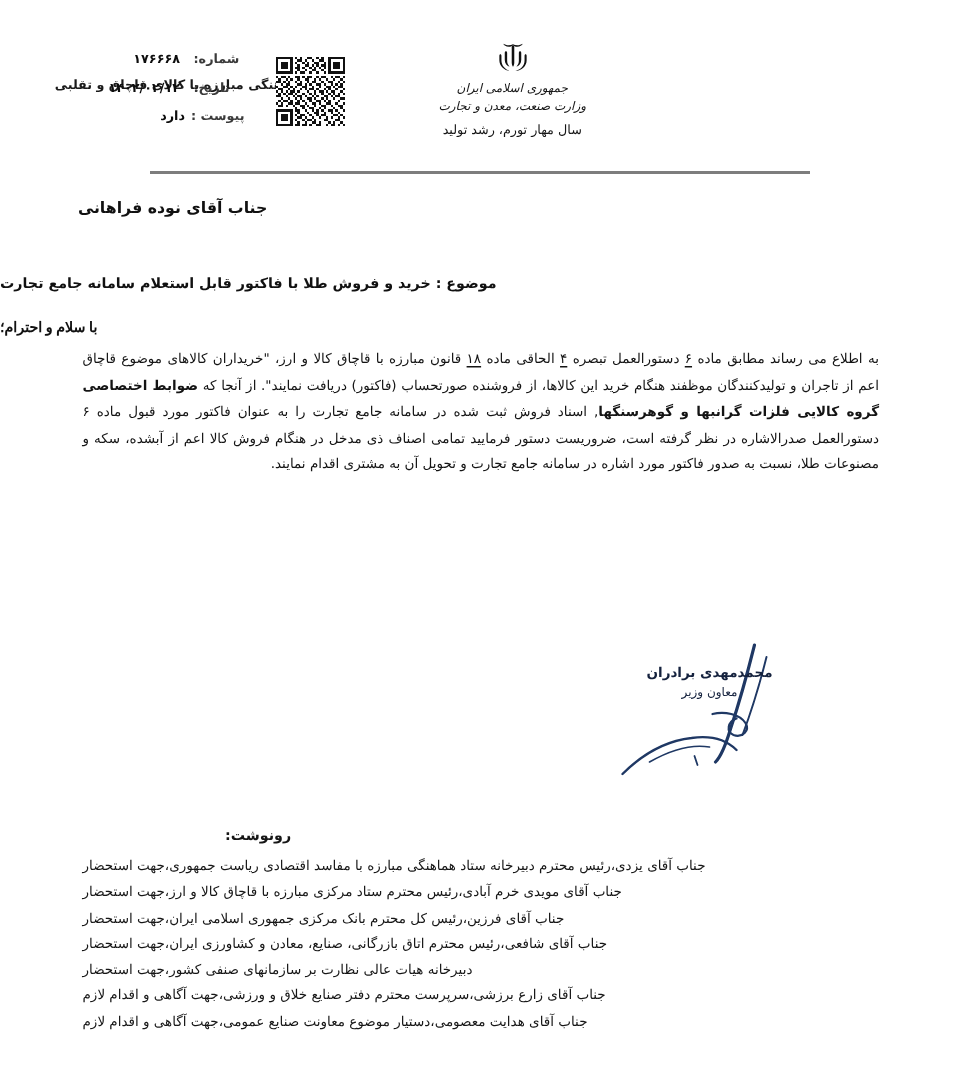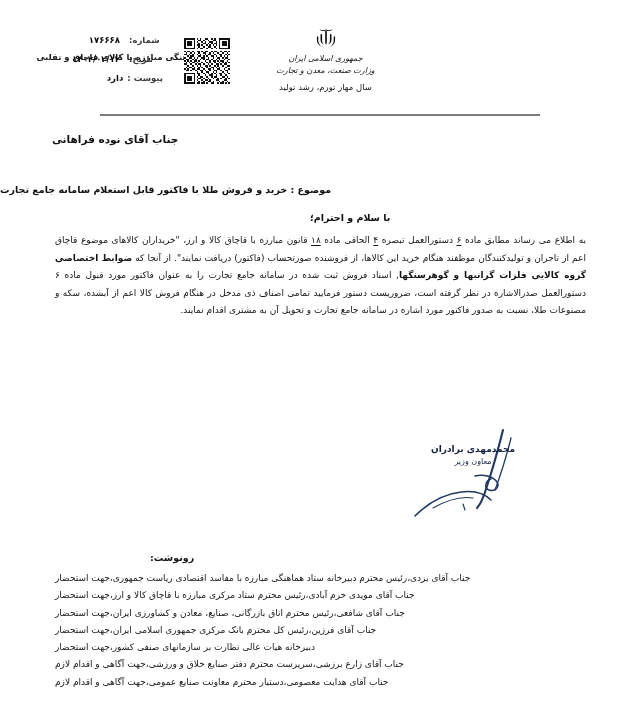--- a/index.html
+++ b/index.html
@@ -40,21 +40,21 @@
     text-align: center;
     font-size: 8.5px;
     font-weight: bold;
     color: #1a1a1a;
     letter-spacing: .2px;
   }
 
   .emblem-block {
     position: absolute;
     top: 6px;
-    right: 243px;
+    right: 227px;
     width: 145px;
     text-align: center;
   }
   .emblem {
     display: block;
     margin: 0 auto 1px;
   }
   .emblem-line {
     font-size: 8px;
     color: #161616;
@@ -139,25 +139,25 @@
     font-size: 9.5px;
     font-weight: bold;
     color: #111;
   }
 
   .salutation {
     position: absolute;
     top: 212px;
     right: 0;
     left: 0;
-    padding-left: 310px;
     text-align: left;
     font-size: 9.5px;
     font-weight: bold;
     color: #111;
+    font-family: Liberation Serif, serif;
   }
 
   
   .body-copy {
     position: absolute;
     top: 232px;
     right: 55px;
     left: 55px;
     font-size: 9px;
     line-height: 1.95;
@@ -540,21 +540,21 @@
   <div class="signature">
     <div class="sig-name">محمدمهدی برادران</div>
     <div class="sig-title">معاون وزیر</div>
   </div>
 
   <div class="cc">
     <div class="cc-title">رونوشت:</div>
     <ul class="cc-list">
       <li>جناب آقای یزدی،رئیس محترم دبیرخانه ستاد هماهنگی مبارزه با مفاسد اقتصادی ریاست جمهوری،جهت استحضار</li>
       <li>جناب آقای مویدی خرم آبادی،رئیس محترم ستاد مرکزی مبارزه با قاچاق کالا و ارز،جهت استحضار</li>
+      <li>جناب آقای فرزین،رئیس کل محترم بانک مرکزی جمهوری اسلامی ایران،جهت استحضار</li>
       <li>جناب آقای شافعی،رئیس محترم اتاق بازرگانی، صنایع، معادن و کشاورزی ایران،جهت استحضار</li>
-      <li>جناب آقای فرزین،رئیس کل محترم بانک مرکزی جمهوری اسلامی ایران،جهت استحضار</li>
       <li>دبیرخانه هیات عالی نظارت بر سازمانهای صنفی کشور،جهت استحضار</li>
       <li>جناب آقای زارع برزشی،سرپرست محترم دفتر صنایع خلاق و ورزشی،جهت آگاهی و اقدام لازم</li>
-      <li>جناب آقای هدایت معصومی،دستیار محترم معاونت صنایع عمومی،جهت آگاهی و اقدام لازم</li>
+      <li>جناب آقای هدایت معصومی،دستیار موضوع معاونت صنایع عمومی،جهت آگاهی و اقدام لازم</li>
     </ul>
   </div>
 
 </div>
 
 </body></html>

